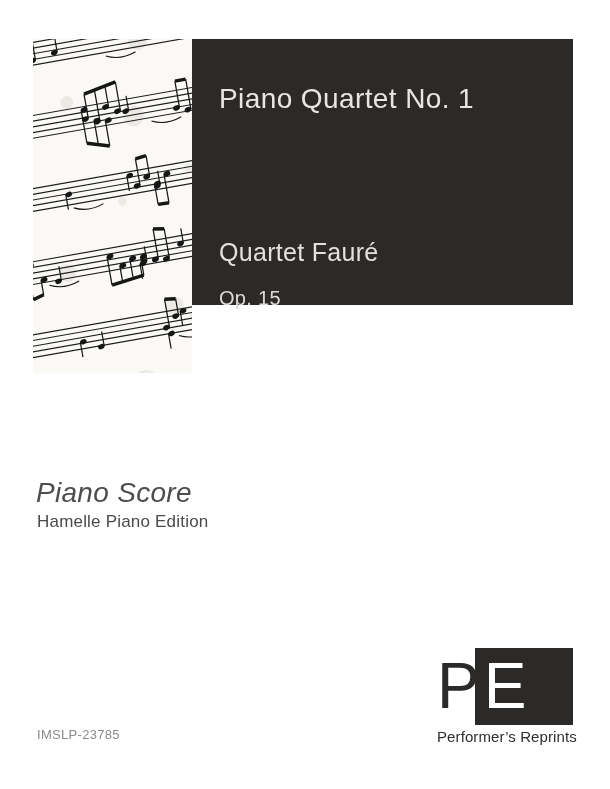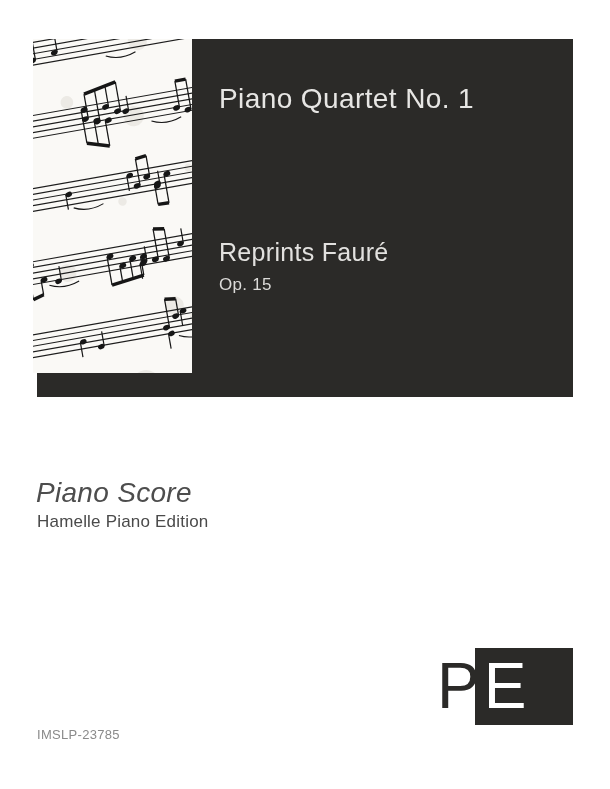--- a/index.html
+++ b/index.html
@@ -5,36 +5,36 @@
   html,body{margin:0;padding:0;background:#ffffff;}
   .page{
     position:relative;
     width:610px;height:789px;
     background:#ffffff;
     font-family:"Liberation Sans", sans-serif;
     overflow:hidden;
   }
   
   .banner{
-    position:absolute;left:37px;top:39px;width:536px;height:358px;
+    position:absolute;left:37px;top:39px;width:536px;height:266px;
     background:#2b2a28;
   }
   .banner-title{
     position:absolute;left:182px;top:44px;
     font-size:28px;font-weight:400;letter-spacing:.4px;
     color:#e7e6e4;white-space:nowrap;
   }
   .banner-composer{
     position:absolute;left:182px;top:199px;
     font-size:25px;font-weight:400;letter-spacing:.3px;
     color:#e2e1df;white-space:nowrap;
   }
   .banner-opus{
-    position:absolute;left:182px;top:236px;
-    font-size:17px;font-weight:400;letter-spacing:.3px;
+    position:absolute;left:182px;top:248px;
+    font-size:20px;font-weight:400;letter-spacing:.3px;
     color:#dcdbd9;white-space:nowrap;
   }
   
   .music-strip{
     position:absolute;left:-4px;top:0;width:159px;height:334px;
     overflow:hidden;
   }
   .music-strip svg{display:block;}
   
   .score-type{
@@ -295,29 +295,30 @@
             <line x1="68.48446245351806" y1="370.44472769042477" x2="68.48446245351806" y2="385.44472769042477" stroke="#161616" stroke-width="1.2"></line>
             <ellipse cx="122.84795058891177" cy="368.8759515113197" rx="3.4" ry="2.5" fill="#161616" transform="rotate(-16 122.84795058891177 368.8759515113197)"></ellipse>
             <line x1="125.84795058891177" y1="368.8759515113197" x2="125.84795058891177" y2="353.8759515113197" stroke="#161616" stroke-width="1.2"></line>
             <ellipse cx="35.586544757243246" cy="367.509243701119" rx="3.4" ry="2.5" fill="#161616" transform="rotate(-16 35.586544757243246 367.509243701119)"></ellipse>
             <line x1="38.586544757243246" y1="367.509243701119" x2="38.586544757243246" y2="352.509243701119" stroke="#161616" stroke-width="1.2"></line>
             <path d="M 10.988692734390497 378 q 14 7 30 1" stroke="#161616" stroke-width="1.1" fill="none"></path>
           </g>
         </svg>
     </div>
     <div class="banner-title">Piano Quartet No. 1</div>
-    <div class="banner-composer">Reprints Fauré</div>
+    <div class="banner-composer">Quartet Fauré</div>
     <div class="banner-opus">Op. 15</div>
   </div>
 
   <div class="score-type">Piano Score</div>
   <div class="edition">Hamelle Piano Edition</div>
 
   <div class="catalog">IMSLP-23785</div>
 
   <div class="pe-logo">
     <div class="pe-p">P</div>
     <div class="pe-box">
       <span class="pe-e">E</span>
     </div>
   </div>
+  <div class="publisher">Performer’s Reprints</div>
 
 </div>
 
 </body></html>

